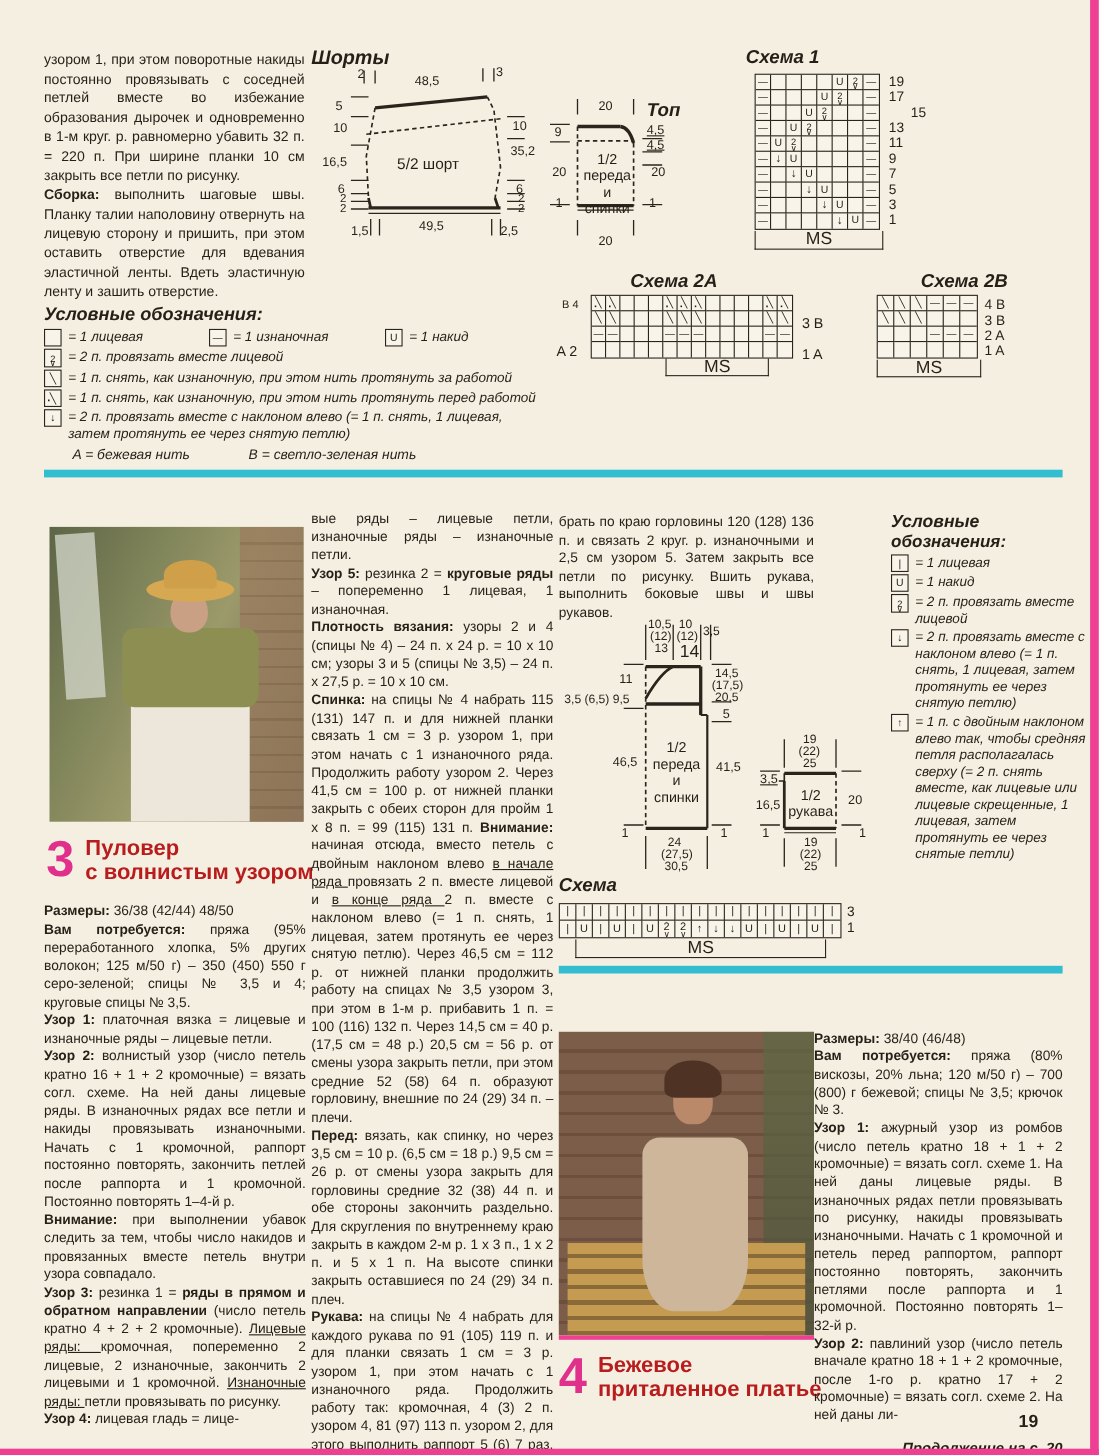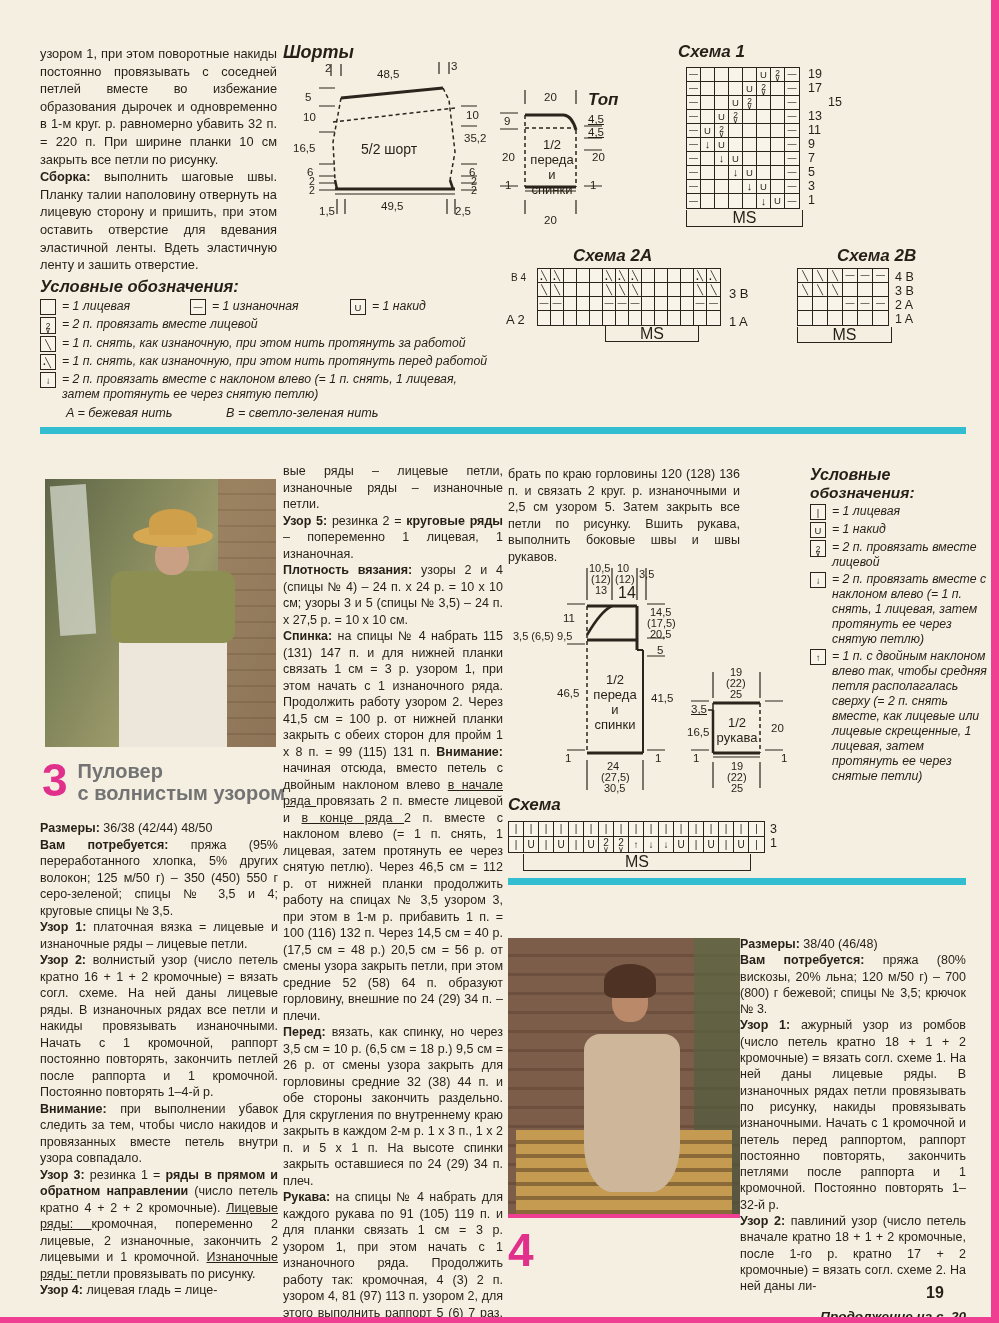--- a/index.html
+++ b/index.html
@@ -39,21 +39,21 @@
   .ms{position:absolute;border:1.5px solid #2a241d;border-top:none;
       display:flex;align-items:center;justify-content:center;font-size:16px;}
   .rownums span{display:block;text-align:left;font-size:12.5px;}
   
   .dm{position:absolute;font-size:11.5px;white-space:nowrap;}
   .dm.ul{text-decoration:underline;}
   .diaglabel{position:absolute;font-size:13px;text-align:center;line-height:15px;}
   .schema-title{font-weight:700;font-style:italic;font-size:17px;}
   
   .secnum{font-weight:700;font-size:46px;line-height:44px;color:#e12f8c;}
-  .sectitle{font-weight:700;font-size:20px;line-height:22px;color:#737373;}
+  .sectitle{font-weight:700;font-size:20px;line-height:22px;color:#b91c1c;}
   .divider{background:#33bdd1;}
   .edge{background:#ee3f93;}
 </style>
 </head>
 <body>
 
 <div class="page">
 
   <div class="abs artcol" style="left:40px;top:45px;width:237px;">
     <p class="para"><span>узором 1, при этом поворотные накиды постоянно провязывать с соседней петлей вместе во избежание образования дырочек и одновременно в 1-м круг. р. равномерно убавить 32 п. = 220 п. При ширине планки 10 см закрыть все петли по рисунку.</span></p>
@@ -605,20 +605,24 @@
   <div class="abs" style="left:508px;top:938px;width:232px;height:276px;overflow:hidden;border-bottom:4px solid #ee3f93;background:repeating-linear-gradient(#7c5d49 0 16px,#6d4f3d 16px 19px);">
     <div class="abs" style="right:0;top:0;width:46px;height:100%;background:linear-gradient(#5d6b45,#49523a);opacity:.7;"></div>
     <div class="abs" style="left:8px;bottom:0;width:216px;height:84px;background:repeating-linear-gradient(#c49b51 0 10px,#8a6a38 10px 14px);"></div>
     <div class="abs" style="left:76px;top:96px;width:96px;height:158px;background:#cdb699;border-radius:16px 16px 30% 30%;"></div>
     <div class="abs" style="left:104px;top:40px;width:36px;height:44px;background:#b9896a;border-radius:50% 50% 42% 42%;"></div>
     <div class="abs" style="left:96px;top:26px;width:52px;height:34px;background:#4e3324;border-radius:50% 50% 20% 20%;"></div>
   </div>
 
   <div class="abs" style="left:508px;top:1228px;display:flex;">
     <div class="secnum">4</div>
+    <div style="margin-left:10px;padding-top:2px;">
+      <div class="sectitle">Бежевое</div>
+      <div class="sectitle">приталенное платье</div>
+    </div>
   </div>
 
   <div class="abs tcol" style="left:740px;top:936px;width:226px;font-size:12.5px;line-height:16.3px;">
     <p class="para"><span class="bb">Размеры: </span><span>38/40 (46/48)</span></p>
     <p class="para"><span class="bb">Вам потребуется: </span><span>пряжа (80% вискозы, 20% льна; 120 м/50 г) – 700 (800) г бежевой; спицы № 3,5; крючок № 3.</span></p>
     <p class="para"><span class="bb">Узор 1: </span><span>ажурный узор из ромбов (число петель кратно 18 + 1 + 2 кромочные) = вязать согл. схеме 1. На ней даны лицевые ряды. В изнаночных рядах петли провязывать по рисунку, накиды провязывать изнаночными. Начать с 1 кромочной и петель перед раппортом, раппорт постоянно повторять, закончить петлями после раппорта и 1 кромочной. Постоянно повторять 1–32-й р.</span></p>
     <p class="para"><span class="bb">Узор 2: </span><span>павлиний узор (число петель вначале кратно 18 + 1 + 2 кромочные, после 1-го р. кратно 17 + 2 кромочные) = вязать согл. схеме 2. На ней даны ли-</span></p>
     <p class="para" style="text-align:right;font-weight:700;font-style:italic;margin-top:14px;font-size:13.5px;">Продолжение на с. 20</p>
   </div>
 

